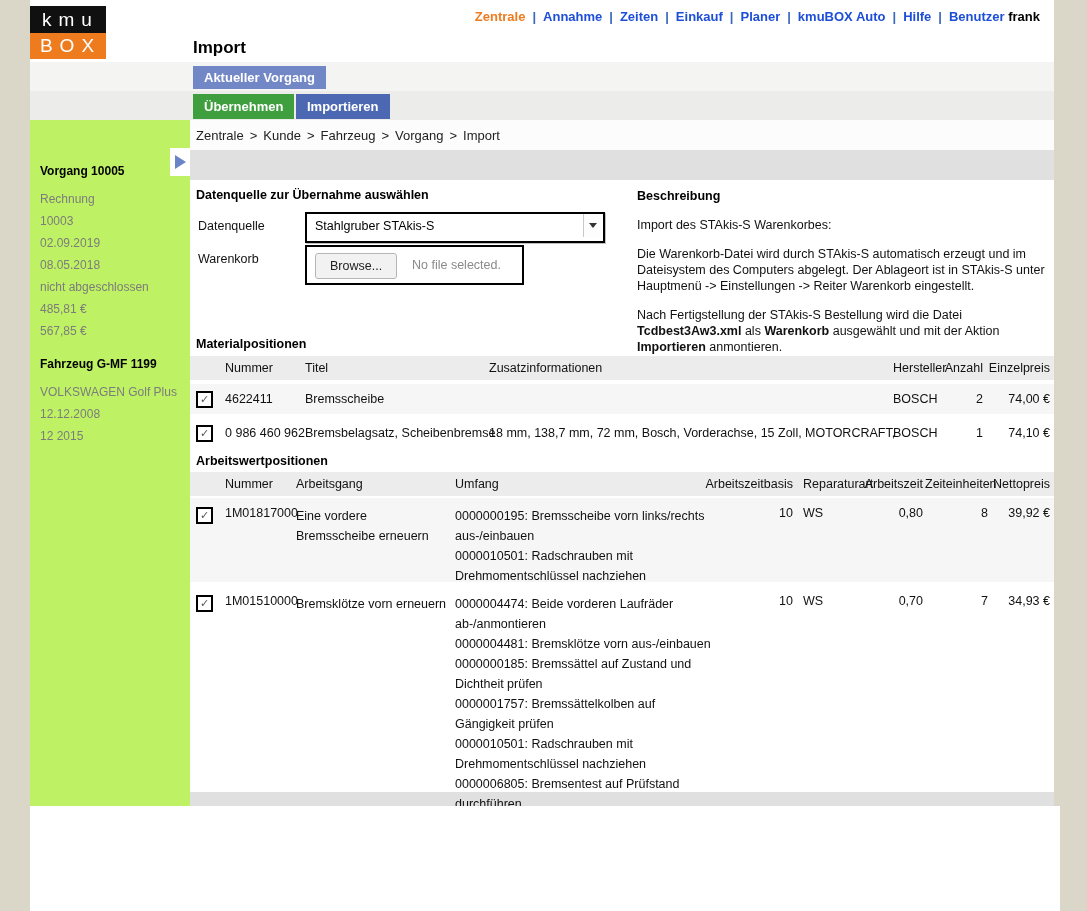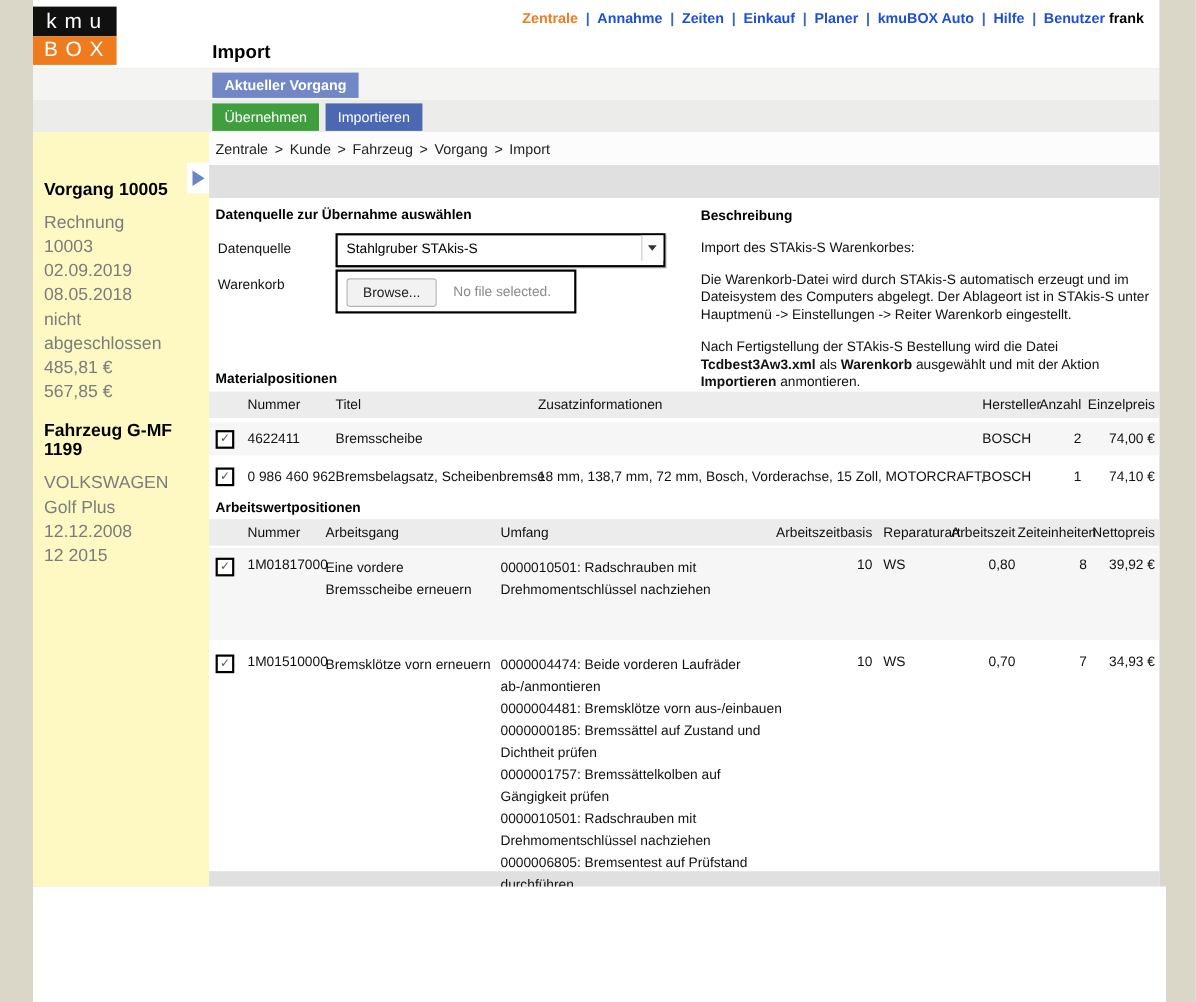--- a/index.html
+++ b/index.html
@@ -25,30 +25,30 @@
   .top-nav a{color:#1d4ed8;text-decoration:none;cursor:pointer;}
   .top-nav .active{color:#ee7c1e;}
   .top-nav .sep{color:#3a68be;margin:0 7px;}
   .top-nav .user{color:#000;}
 
   .band-tab{left:30px;top:62px;width:1024px;height:29px;background:#f4f4f3;}
   .tab-btn{left:163px;top:4px;background:#7287c5;color:#fff;font-size:13px;font-weight:bold;
     padding:4px 11px;cursor:pointer;display:inline-block;}
 
   .band-actions{left:30px;top:91px;width:1024px;height:29px;background:#ececeb;}
-  .act-btn{top:3px;color:#fff;font-size:13px;font-weight:normal;padding:5px 11px;cursor:pointer;display:inline-block;}
+  .act-btn{top:3px;color:#fff;font-size:13px;font-weight:bold;padding:5px 11px;cursor:pointer;display:inline-block;}
   .btn-green{left:163px;background:#3f9f3f;}
   .btn-blue{left:266px;background:#4c68b2;}
 
   .band-crumb{left:190px;top:120px;width:864px;height:30px;background:#fcfcfc;}
   .crumb{left:6px;top:8px;font-size:13px;color:#222;}
   .crumb .csep{margin:0 6px;}
 
   
-  .sidebar{left:30px;top:120px;width:160px;height:686px;background:#fef9c3;font-size:16px;}
+  .sidebar{left:30px;top:120px;width:160px;height:686px;background:#bef264;font-size:12px;}
   .sb-arrowbox{position:absolute;right:0;top:28px;width:20px;height:28px;background:#ffffff;}
   .sb-arrow{position:absolute;left:5px;top:7px;width:0;height:0;
     border-left:11px solid #6b84c8;border-top:7px solid transparent;border-bottom:7px solid transparent;}
   .sb-inner{padding:44px 8px 0 10px;}
   .sb-title{font-weight:bold;color:#000;margin-bottom:10px;}
   .sb-item{color:#7c7c7c;line-height:22px;}
   .sb-gap{height:15px;}
 
   
   .main{left:190px;top:150px;width:864px;height:656px;background:#ffffff;font-size:12.5px;}
@@ -209,20 +209,21 @@
     <span class="hcell a-rep">Reparaturart</span>
     <span class="hcell a-zeit r">Arbeitszeit</span>
     <span class="hcell a-einh r">Zeiteinheiten</span>
     <span class="hcell a-netto r">Nettopreis</span>
   </div>
   <div class="trow stripe" style="top:348px;height:84px;">
     <span class="checkbox" style="top:9px;">✓</span>
     <span class="cell a-num">1M01817000</span>
     <span class="cell a-gang wrapcell">Eine vordere Bremsscheibe erneuern</span>
     <span class="cell a-umfang wrapcell">
+        <div>0000000195: Bremsscheibe vorn links/rechts aus-/einbauen</div>
         <div>0000010501: Radschrauben mit Drehmomentschlüssel nachziehen</div>
       </span>
     <span class="cell a-basis r">10</span>
     <span class="cell a-rep">WS</span>
     <span class="cell a-zeit r">0,80</span>
     <span class="cell a-einh r">8</span>
     <span class="cell a-netto r">39,92 €</span>
   </div>
   <div class="trow" style="top:436px;height:206px;">
     <span class="checkbox" style="top:9px;">✓</span>

